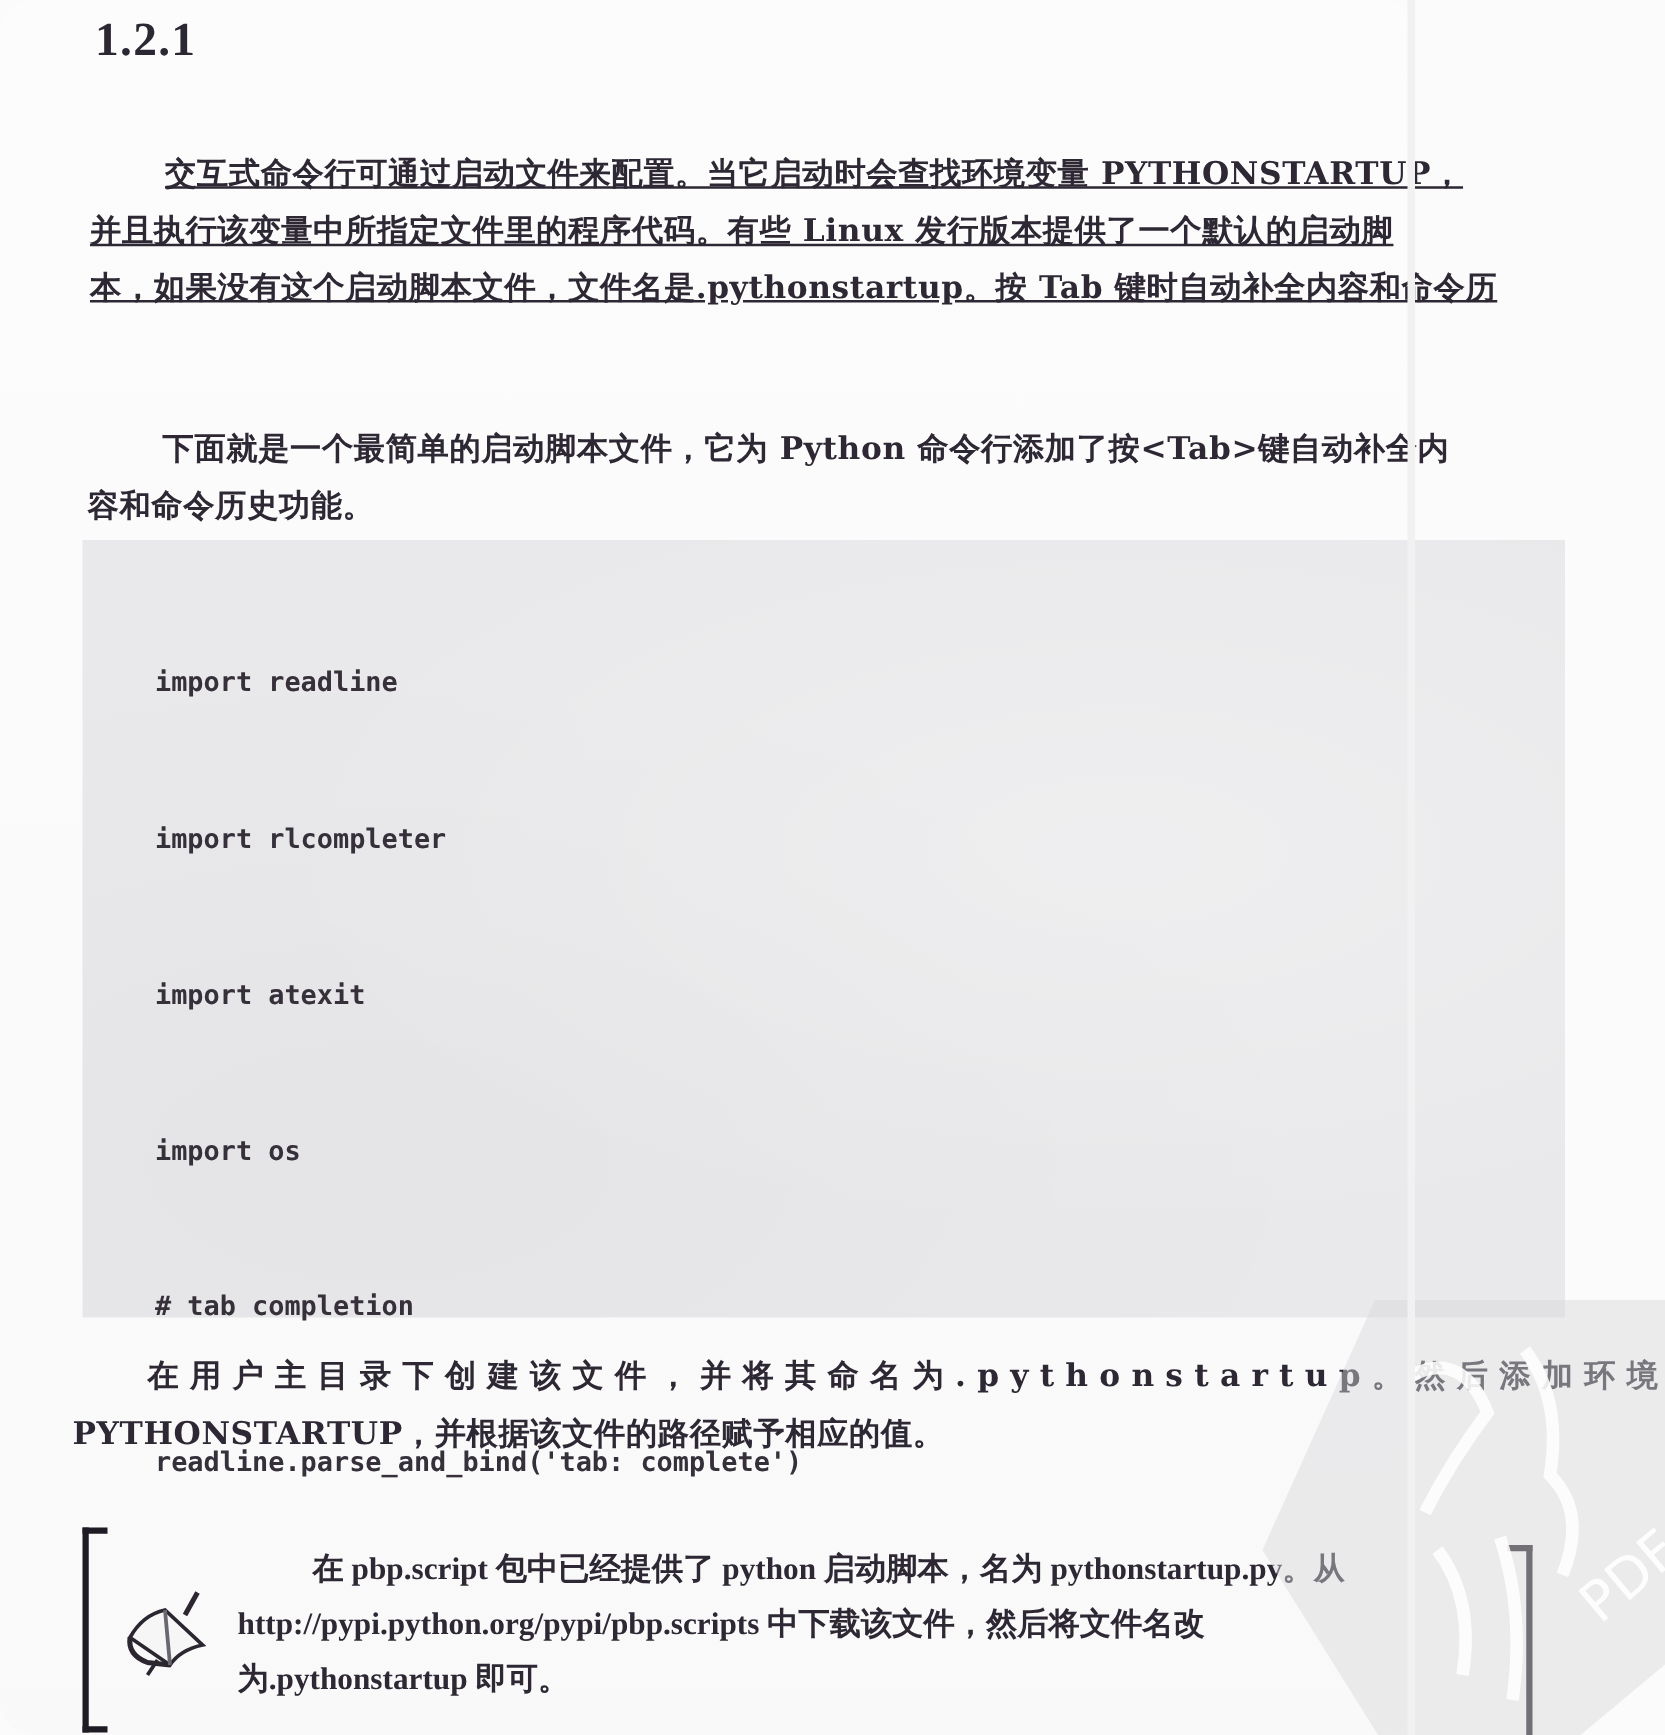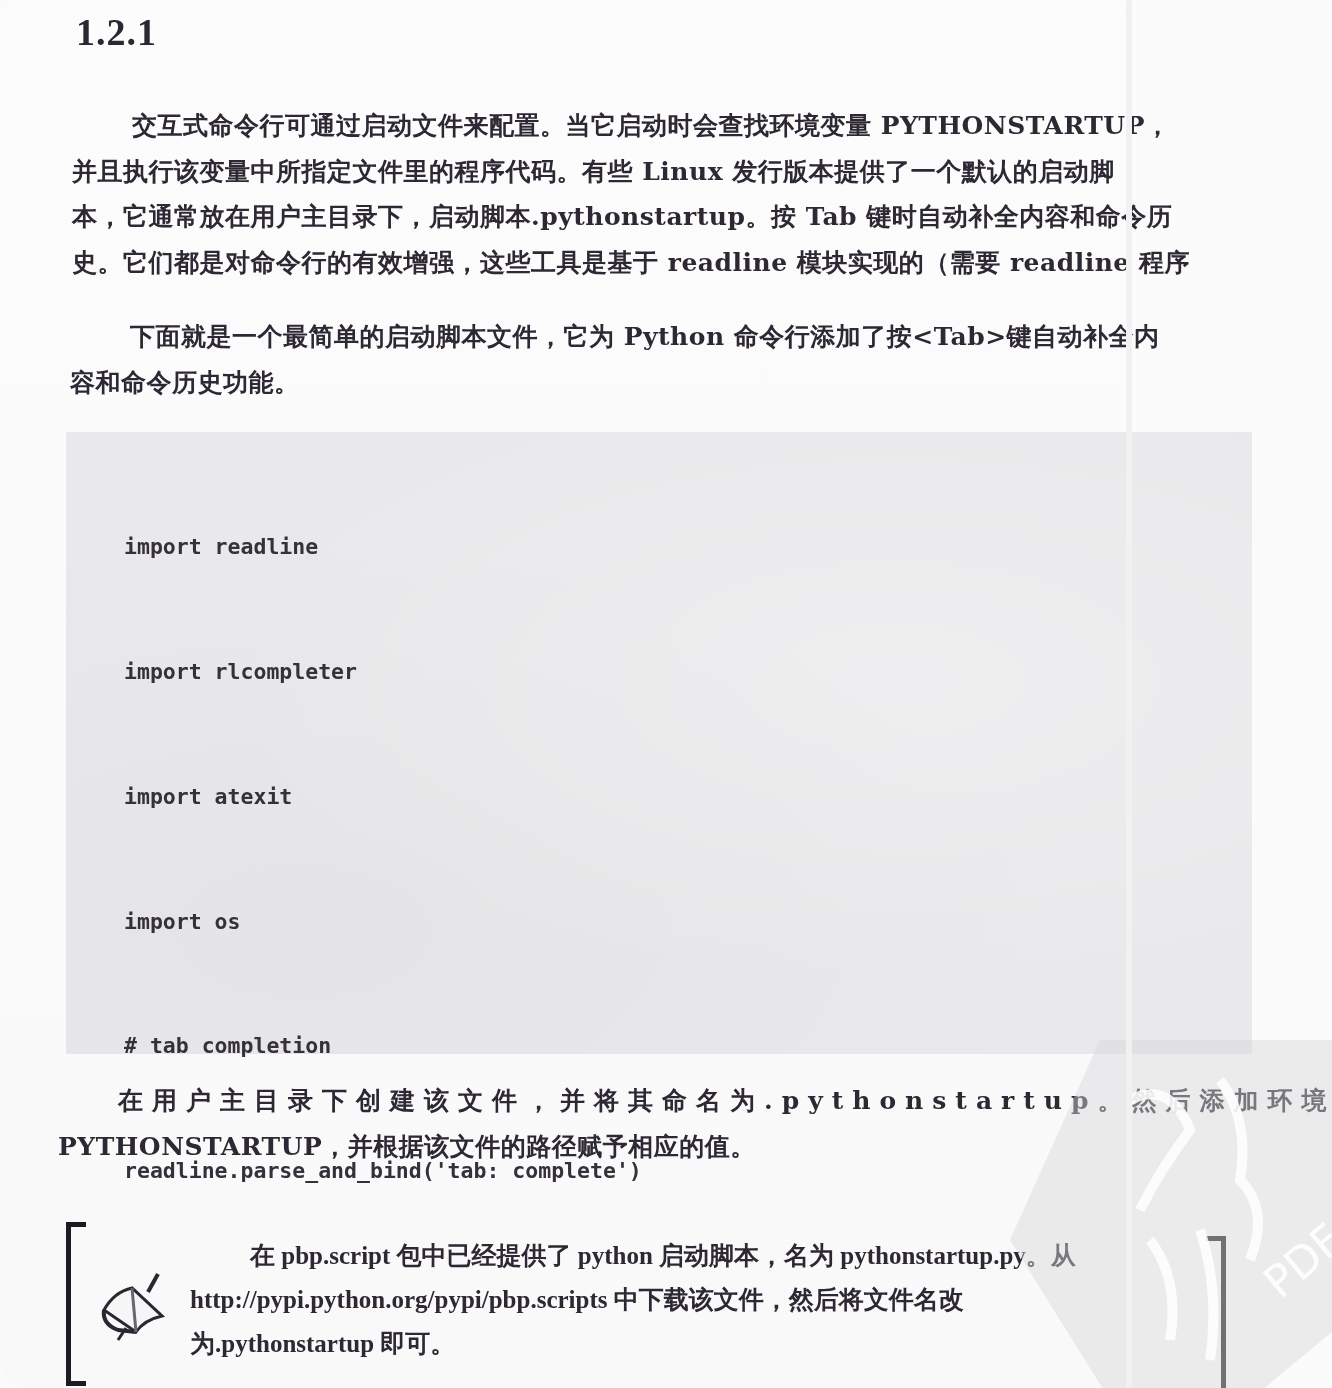--- a/index.html
+++ b/index.html
@@ -50,22 +50,22 @@
       line-height: 45.5px;
       font-weight: bold;
       color: #2d2833;
       text-align: justify;
       letter-spacing: 0.5px;
     }
     .para .line {
       display: block;
       white-space: nowrap;
     }
-    .p1 { left: 72px; top: 103px; width: 1180px; }
-    .p2 { left: 70px; top: 314px; width: 1180px; }
+    .p1 { left: 72px; top: 116px; width: 1180px; text-decoration: underline; }
+    .p2 { left: 70px; top: 336px; width: 1180px; }
     .p3 { left: 58px; top: 1078px; width: 1185px; }
     .indent { padding-left: 60px; }
 
     .code-block {
       position: absolute;
       left: 66px;
       top: 432px;
       width: 1186px;
       height: 622px;
       background: #e9e9eb;
@@ -158,22 +158,21 @@
 
 <div class="page">
 
   <div class="heading">
     <span class="num">1.2.1</span>
   </div>
 
   <div class="para p1">
     <span class="line indent">交互式命令行可通过启动文件来配置。当它启动时会查找环境变量 PYTHONSTARTUP，</span>
     <span class="line">并且执行该变量中所指定文件里的程序代码。有些 Linux 发行版本提供了一个默认的启动脚</span>
-    <span class="line">本，它通常放在用户主目录下，启动脚本.pythonstartup。按 Tab 键时自动补全内容和命令历</span>
-    <span class="line">史。它们都是对命令行的有效增强，这些工具是基于 readline 模块实现的（需要 readline 程序</span>
+    <span class="line">本，如果没有这个启动脚本文件，文件名是.pythonstartup。按 Tab 键时自动补全内容和命令历</span>
   </div>
 
   <div class="para p2">
     <span class="line indent">下面就是一个最简单的启动脚本文件，它为 Python 命令行添加了按&lt;Tab&gt;键自动补全内</span>
     <span class="line">容和命令历史功能。</span>
   </div>
 
   <div class="code-block"></div>
   <div class="code-lines">
     <span class="code-line">import readline</span>

